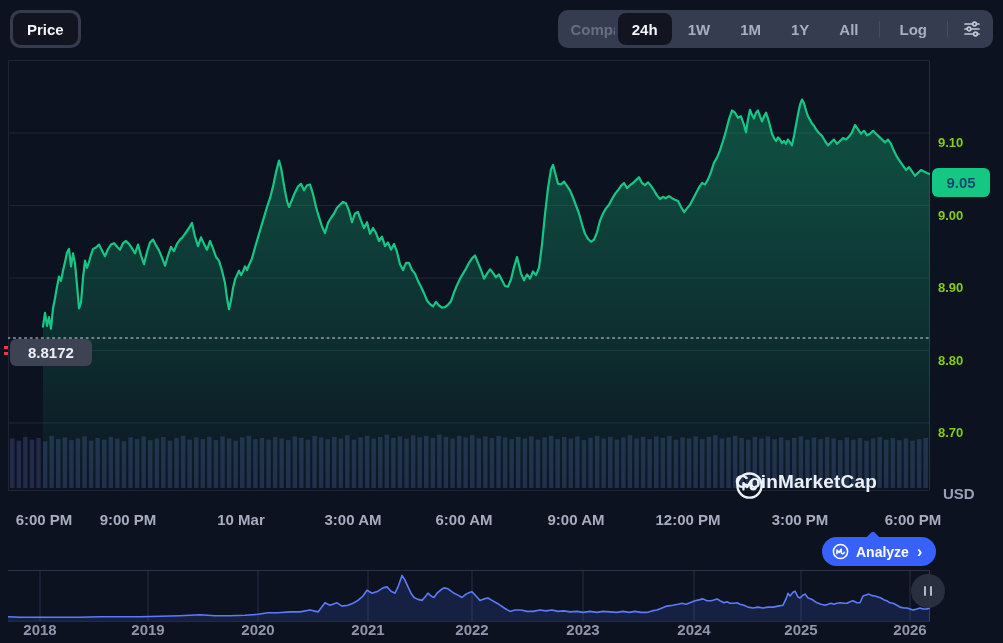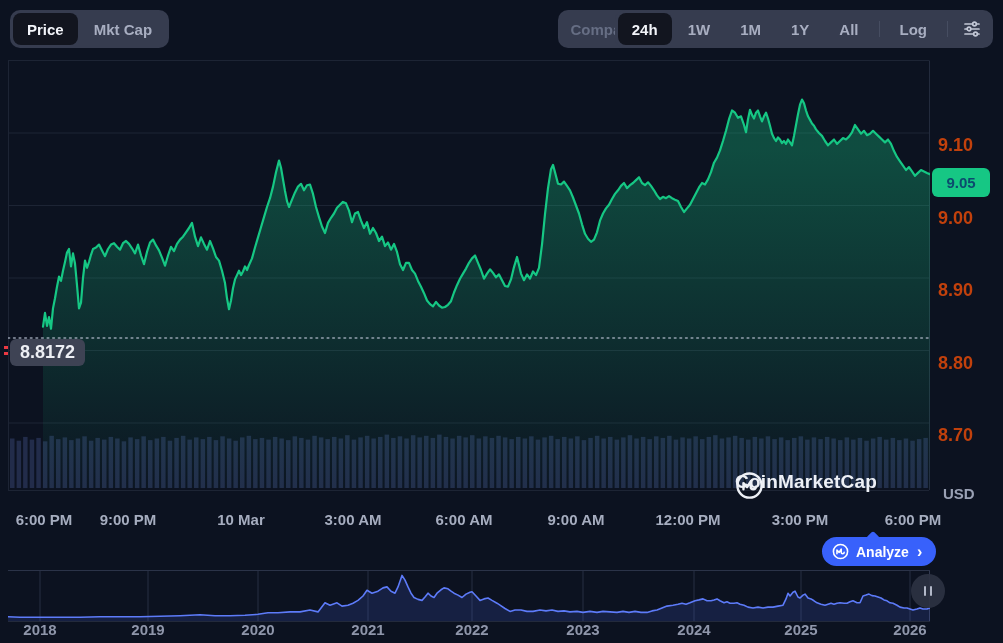--- a/index.html
+++ b/index.html
@@ -22,25 +22,25 @@
   #group-ranges{right:10px;}
   .vsep{width:1px;height:16px;background:#464d61;margin:0 4px;}
   .icon-btn{border:none;background:transparent;padding:0 8px;height:32px;display:flex;align-items:center;cursor:pointer;}
 
   
   .chart-box{position:absolute;left:8px;top:50px;width:862px;height:443px;}
   .chart-box svg{position:absolute;left:0;top:0;}
   .watermark{position:absolute;left:727px;top:421px;display:flex;align-items:center;gap:9px;color:#edf0f6;}
   .watermark span{font-size:19px;font-weight:700;letter-spacing:.2px;}
   .open-badge{position:absolute;left:10px;top:339px;height:27px;background:#3e4354;border-radius:6px;
-              color:#edeff4;font-size:18px;font-weight:700;display:flex;align-items:center;padding:0 10px;}
+              color:#edeff4;font-size:15px;font-weight:700;display:flex;align-items:center;padding:0 18px;}
   .red-ticks{position:absolute;left:4px;top:346px;width:4px;height:13px;display:flex;flex-direction:column;gap:3px;}
   .red-ticks i{display:block;width:4px;height:3px;background:#ea3943;}
 
-  .y-tick{position:absolute;left:938px;width:60px;color:#c2410c;font-size:18px;font-weight:600;}
+  .y-tick{position:absolute;left:938px;width:60px;color:#84cc16;font-size:13px;font-weight:600;}
   .unit-label{position:absolute;left:943px;color:#9aa1b4;font-size:15px;font-weight:700;}
   .price-badge{position:absolute;left:932px;width:58px;height:29px;background:#16c784;border-radius:6px;
                color:#0c4a6e;font-size:15px;font-weight:700;display:flex;align-items:center;justify-content:center;}
   .x-tick{position:absolute;top:511px;transform:translateX(-50%);color:#a6adbf;font-size:15px;font-weight:600;white-space:nowrap;}
 
   
   .analyze{position:absolute;left:822px;top:537px;height:29px;padding:0 14px 0 10px;background:#3861fb;border:none;
            border-radius:15px;color:#fff;font-size:14px;font-weight:700;display:flex;align-items:center;gap:7px;
            cursor:pointer;font-family:inherit;justify-content:space-between;}
   .analyze .tail{position:absolute;left:46px;top:-4px;width:10px;height:10px;background:#3861fb;transform:rotate(45deg);border-radius:2px;}
@@ -54,21 +54,20 @@
               background:rgba(44,50,66,.92);display:flex;align-items:center;justify-content:center;gap:4px;cursor:ew-resize;}
   .nav-handle i{display:block;width:2px;height:10px;background:#b2b8c8;border-radius:1px;}
 </style>
 </head>
 <body>
 
 <div class="stage">
 
   <div class="seg-group" id="group-metric">
     <button class="seg active">Price</button>
-    <button class="seg">Mkt Cap</button>
   </div>
 
 
   <button class="compare">
     <span>Compare</span>
     <svg width="12" height="8" viewBox="0 0 12 8" fill="none" stroke="#666e84" stroke-width="2" stroke-linecap="round">
         <polyline points="1.5,1.5 6,6 10.5,1.5"></polyline>
       </svg>
   </button>
 

